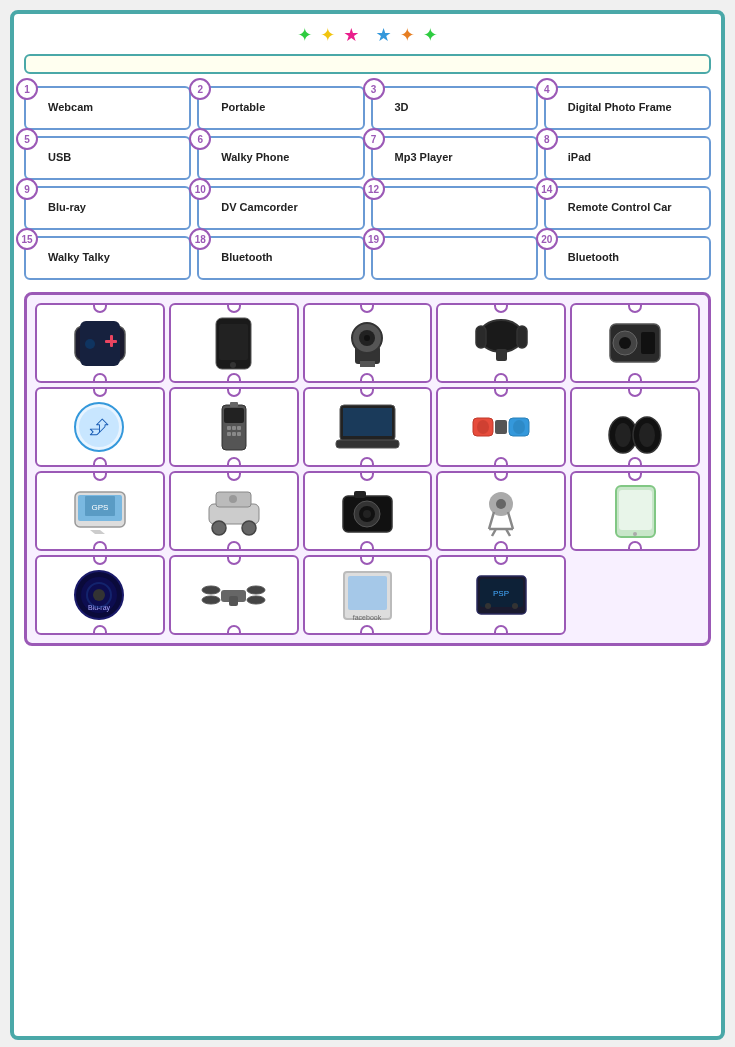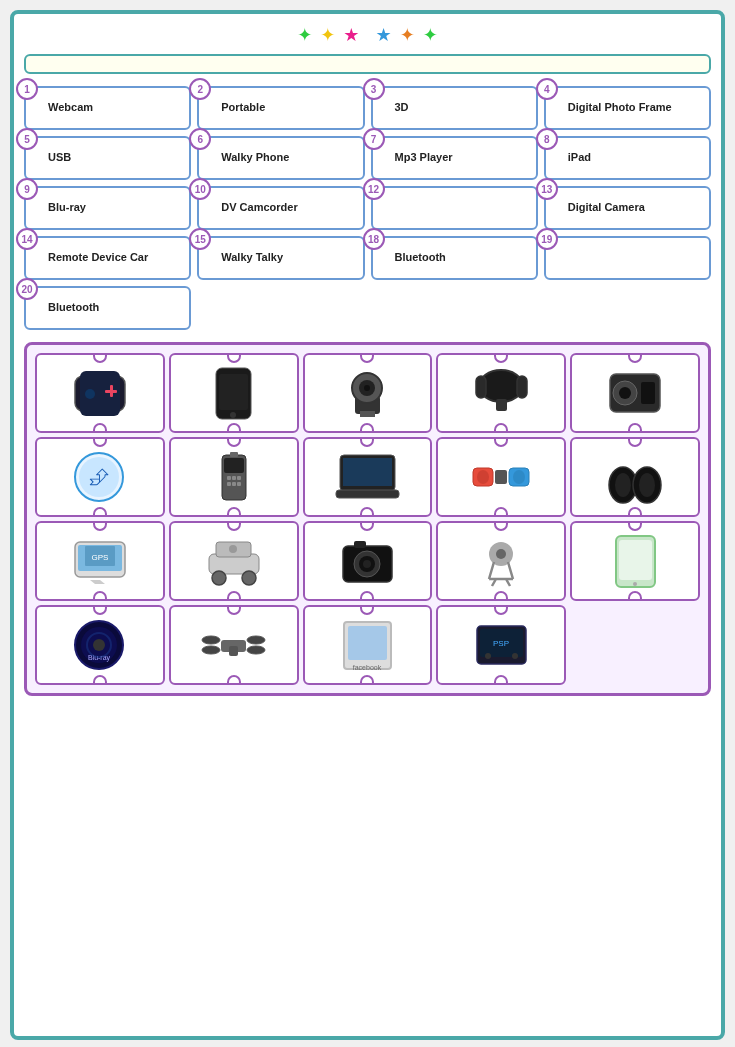--- a/index.html
+++ b/index.html
@@ -180,26 +180,22 @@
         <span class="label-text">Blu-ray</span>
       </div>
       <div class="label-cell">
         <div class="label-number">10</div>
         <span class="label-text">DV Camcorder</span>
       </div>
       <div class="label-cell">
         <div class="label-number">12</div>
       </div>
       <div class="label-cell">
-        <div class="label-number">13</div>
-        <span class="label-text">Digital Camera</span>
-      </div>
-      <div class="label-cell">
         <div class="label-number">14</div>
-        <span class="label-text">Remote Device Car</span>
+        <span class="label-text">Remote Control Car</span>
       </div>
       <div class="label-cell">
         <div class="label-number">15</div>
         <span class="label-text">Walky Talky</span>
       </div>
       <div class="label-cell">
         <div class="label-number">18</div>
         <span class="label-text">Bluetooth</span>
       </div>
       <div class="label-cell">

